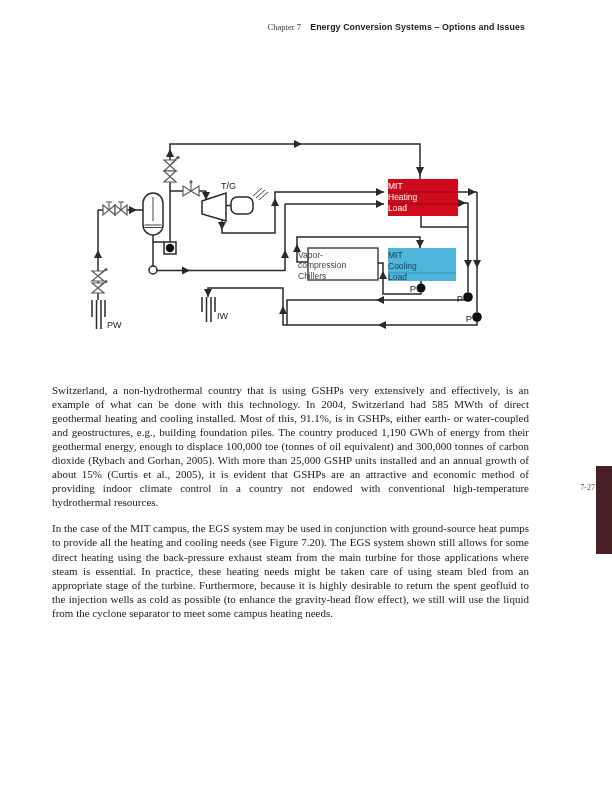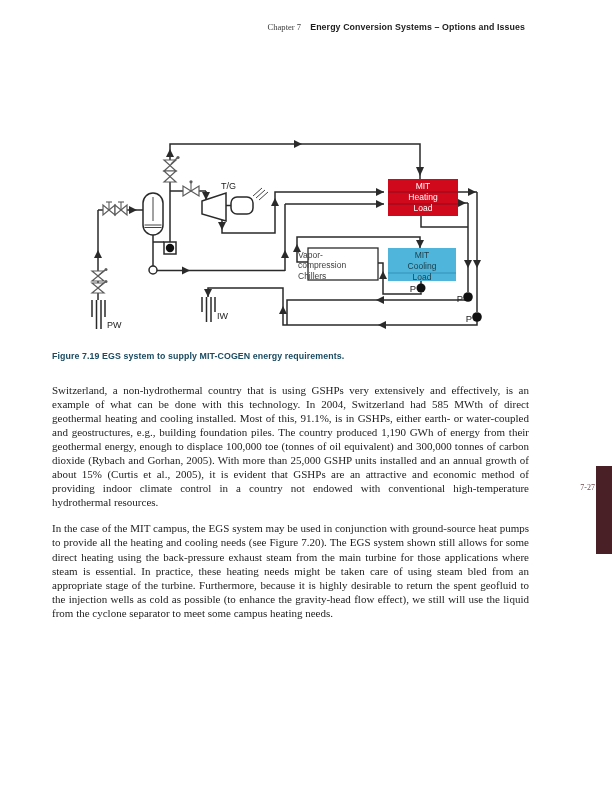--- a/index.html
+++ b/index.html
@@ -14,21 +14,21 @@
   .ln{fill:none;stroke:#2a2a2a;stroke-width:1.5;}
   .lnthin{fill:none;stroke:#444;stroke-width:1;}
   .ar{fill:#2a2a2a;stroke:none;}
   .vv{fill:#ffffff;stroke:#5c5c5c;stroke-width:1.2;}
   .vs{fill:none;stroke:#5c5c5c;stroke-width:1.1;}
   .vd{fill:#5c5c5c;stroke:none;}
   .wh{fill:#ffffff;stroke:#2a2a2a;stroke-width:1.5;}
   .dg-txt{font-family:"Liberation Sans",sans-serif;font-size:9px;fill:#1c1c1c;}
   .p-txt{font-family:"Liberation Sans",sans-serif;font-size:9.5px;fill:#1c1c1c;}
   
-  .boxlbl{position:absolute;white-space:pre-line;font-size:8.5px;line-height:11px;text-align:center;}
+  .boxlbl{position:absolute;white-space:pre-line;font-size:8.5px;line-height:11px;text-align:left;}
   .lbl-heat{left:388px;top:181px;width:70px;color:#ffffff;}
   .lbl-cool{left:388px;top:250px;width:68px;color:#1d3d49;}
   .lbl-chill{left:298px;top:250px;width:62px;text-align:left;color:#3d3d3d;line-height:10.4px;}
   
   .caption{position:absolute;left:52px;top:351px;width:480px;font-size:8.8px;font-weight:bold;
            color:#1a4b61;letter-spacing:.1px;}
   
   .bodytxt{position:absolute;left:52px;top:383px;width:477px;
            font-family:"Liberation Serif",serif;font-size:11px;line-height:14.05px;
            color:#1c1c1c;text-align:justify;}
@@ -181,21 +181,20 @@
   <div class="boxlbl lbl-heat">MIT
 Heating
 Load</div>
   <div class="boxlbl lbl-cool">MIT
 Cooling
 Load</div>
   <div class="boxlbl lbl-chill">Vapor-
 compression
 Chillers</div>
 
-  <div class="caption" style="color: rgb(26, 75, 97);">Figure 7.19 EGS system to supply MIT-COGEN energy requirements.</div>
 
   <div class="bodytxt">
     <p>Switzerland, a non-hydrothermal country that is using GSHPs very extensively and effectively, is an example of what can be done with this technology. In 2004, Switzerland had 585 MWth of direct geothermal heating and cooling installed. Most of this, 91.1%, is in GSHPs, either earth- or water-coupled and geostructures, e.g., building foundation piles. The country produced 1,190 GWh of energy from their geothermal energy, enough to displace 100,000 toe (tonnes of oil equivalent) and 300,000 tonnes of carbon dioxide (Rybach and Gorhan, 2005). With more than 25,000 GSHP units installed and an annual growth of about 15% (Curtis et al., 2005), it is evident that GSHPs are an attractive and economic method of providing indoor climate control in a country not endowed with conventional high-temperature hydrothermal resources.</p>
     <p>In the case of the MIT campus, the EGS system may be used in conjunction with ground-source heat pumps to provide all the heating and cooling needs (see Figure 7.20). The EGS system shown still allows for some direct heating using the back-pressure exhaust steam from the main turbine for those applications where steam is essential. In practice, these heating needs might be taken care of using steam bled from an appropriate stage of the turbine. Furthermore, because it is highly desirable to return the spent geofluid to the injection wells as cold as possible (to enhance the gravity-head flow effect), we still will use the liquid from the cyclone separator to meet some campus heating needs.</p>
   </div>
 
   <div class="pgnum">7-27</div>
   <div class="tab" id="side-tab" style="background: rgb(74, 32, 39);"></div>
 
 </div>

